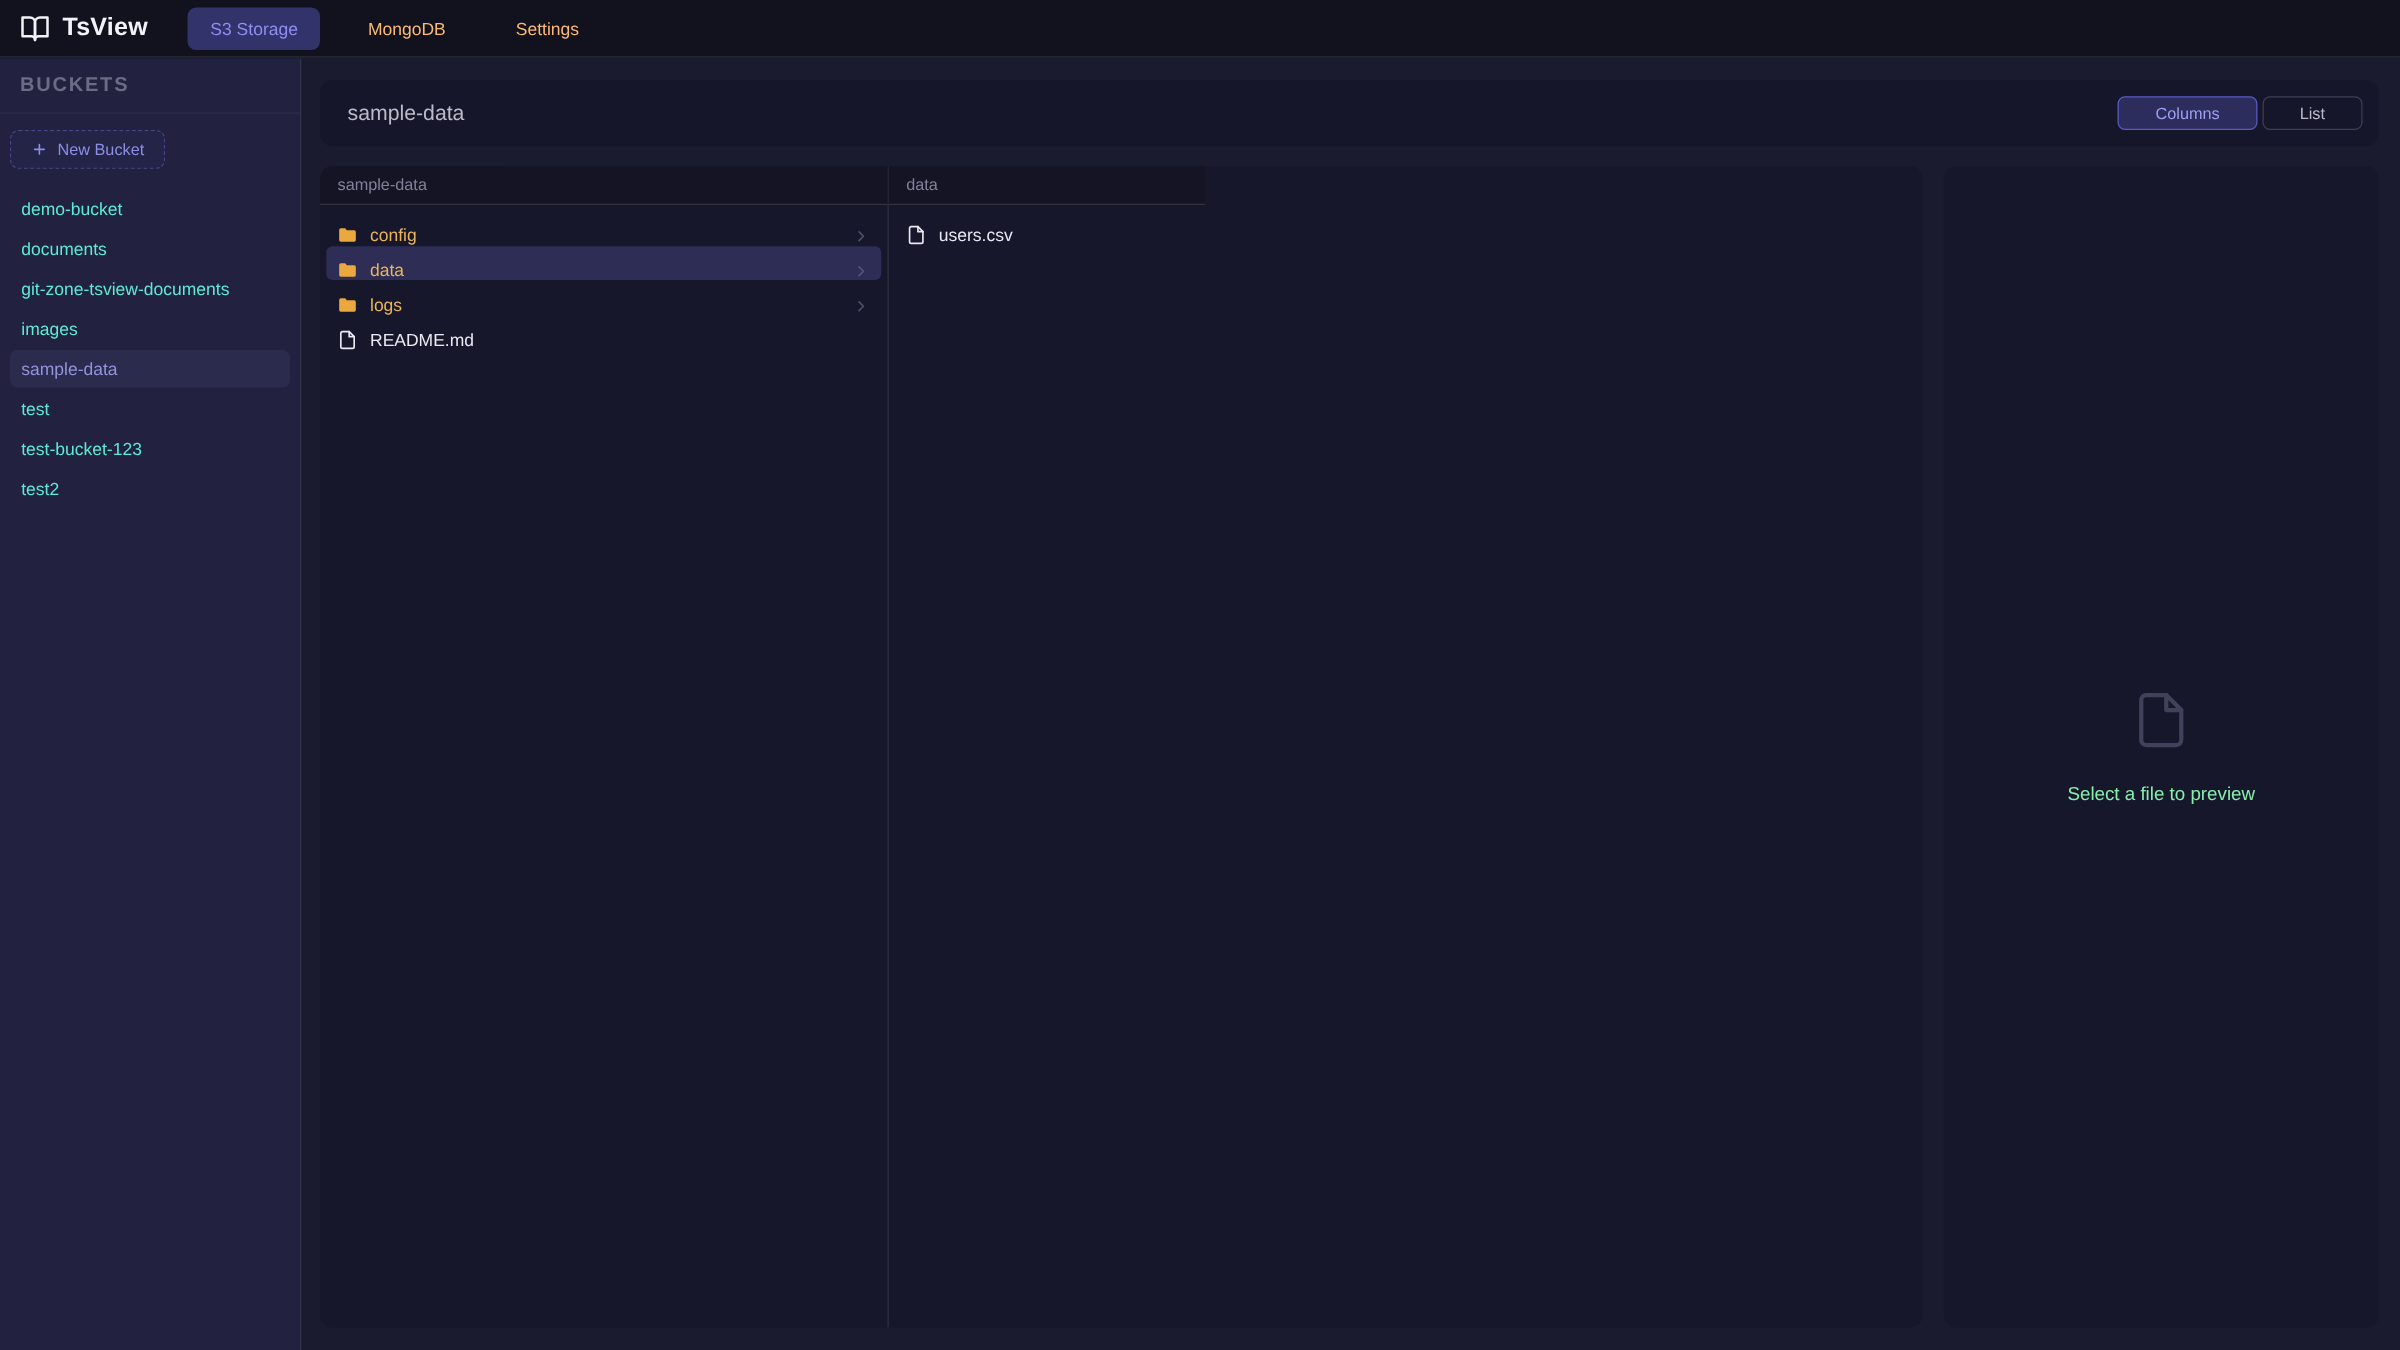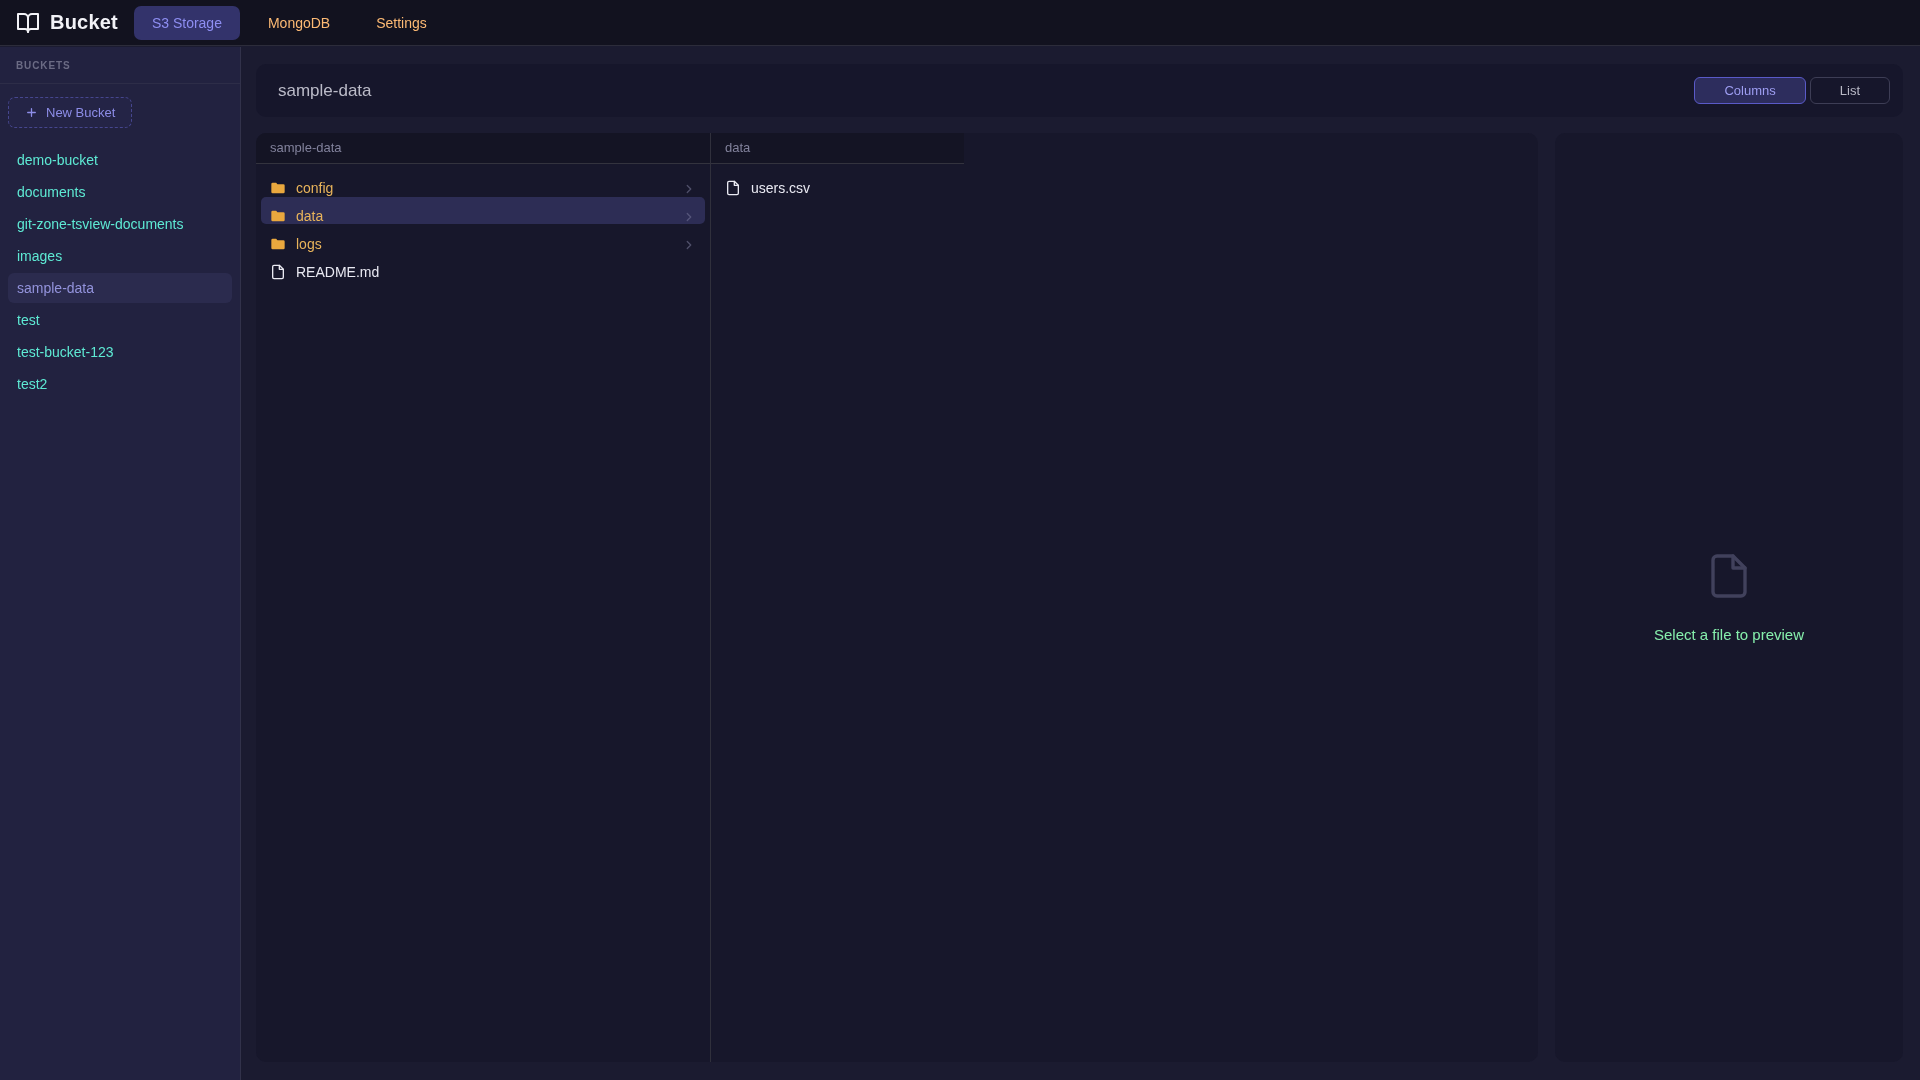--- a/index.html
+++ b/index.html
@@ -15,36 +15,36 @@
   .topbar {
     position:absolute; top:0; left:0; right:0; height:46px;
     background:#12121f;
     border-bottom:1px solid #2c2c3a;
     display:flex; align-items:center;
     padding-left:16px;
   }
   .brand { display:flex; align-items:center; gap:10px; }
   .brand svg { display:block; }
   .brand-name { font-size:20px; font-weight:bold; color:#f2f2f7; letter-spacing:0.2px; }
-  .tabs { display:flex; align-items:center; gap:10px; margin-left:16px; }
+  .tabs { display:flex; align-items:center; gap:20px; margin-left:32px; }
   .tab {
     font-size:14px; color:#fdba74; padding:9px 18px; border-radius:7px;
     cursor:pointer; background:transparent; border:none;
     font-family:"Liberation Sans", sans-serif;
   }
   .tab.active { background:#33336b; color:#8e8ef2; }
 
   
   .sidebar {
     position:absolute; top:47px; left:0; bottom:0; width:241px;
     background:#222240;
     border-right:1px solid #32324a;
   }
   .sidebar-title {
-    font-size:10px; font-weight:bold; letter-spacing:0.09em;
+    font-size:16px; font-weight:bold; letter-spacing:0.09em;
     color:#6b6b84; padding:13px 16px 12px 16px;
     border-bottom:1px solid #2d2d48;
   }
   .new-bucket {
     margin:13px 8px 0 8px;
     display:inline-flex; align-items:center; gap:8px;
     padding:7px 16px;
     border:1px dashed #46468e; border-radius:7px;
     background:rgba(70,70,142,0.08);
     color:#8d8de8; font-size:13px; cursor:pointer;
@@ -113,21 +113,21 @@
 <body>
 
 <div class="topbar">
   <div class="brand">
     <span>
       <svg width="24" height="24" viewBox="0 0 24 24" fill="none" stroke="#f2f2f7" stroke-width="2" stroke-linecap="round" stroke-linejoin="round">
         <path d="M2 3h6a4 4 0 0 1 4 4v14a3 3 0 0 0-3-3H2z"></path>
         <path d="M22 3h-6a4 4 0 0 0-4 4v14a3 3 0 0 1 3-3h7z"></path>
       </svg>
     </span>
-    <span class="brand-name">Bucket</span>
+    <span class="brand-name">TsView</span>
   </div>
   <div class="tabs">
     <button class="tab active">S3 Storage</button>
     <button class="tab">MongoDB</button>
     <button class="tab">Settings</button>
   </div>
 </div>
 
 <div class="sidebar">
   <div class="sidebar-title">BUCKETS</div>

